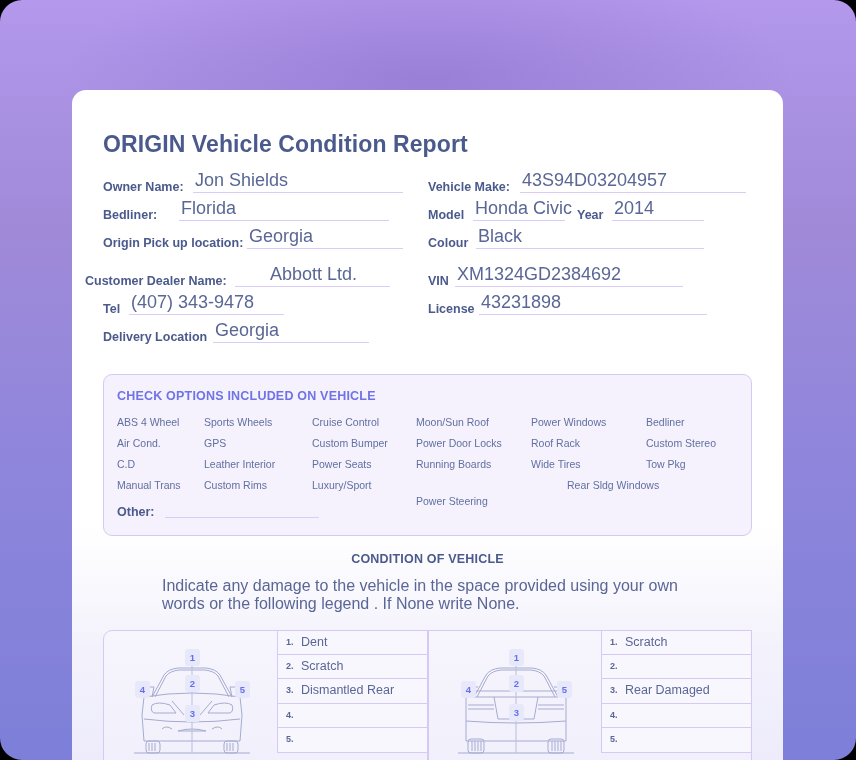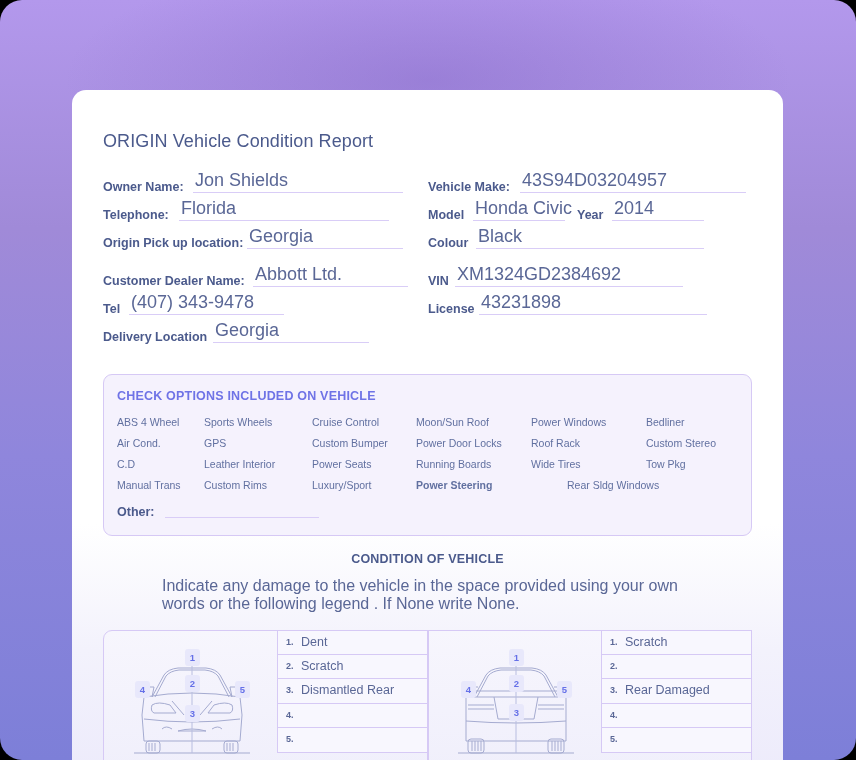--- a/index.html
+++ b/index.html
@@ -16,21 +16,21 @@
   }
 
   .card {
     position: absolute; left: 72px; top: 90px; width: 711px; height: 700px;
     border-radius: 14px;
     background: linear-gradient(180deg, #ffffff 0%, #ffffff 62%, #f3f2fc 80%, #eceafb 100%);
   }
 
   .title {
     position: absolute; left: 31px; top: 41px;
-    font-size: 18px; font-weight: normal; color: #4b5a8c; letter-spacing: 0.1px;
+    font-size: 23px; font-weight: bold; color: #4b5a8c; letter-spacing: 0.1px;
   }
 
   .field { position: absolute; height: 24px; }
   .field .lbl {
     position: absolute; bottom: 0; left: 0;
     font-size: 12.5px; font-weight: bold; color: #4b5a8c; white-space: nowrap;
   }
   .field .val {
     position: absolute; bottom: 1px;
     border-bottom: 1.5px solid #d9cdf7;
@@ -102,21 +102,21 @@
 <div class="stage">
   <div class="card">
 
     <div class="title">ORIGIN Vehicle Condition Report</div>
 
     <div class="field" style="left:31px; top:80px; width:300px;">
       <span class="lbl">Owner Name:</span>
       <span class="val" style="left:90px; width:210px;">Jon Shields</span>
     </div>
     <div class="field" style="left:31px; top:108px; width:290px;">
-      <span class="lbl">Telephone:</span>
+      <span class="lbl">Bedliner:</span>
       <span class="val" style="left:76px; width:210px;">Florida</span>
     </div>
     <div class="field" style="left:31px; top:136px; width:300px;">
       <span class="lbl">Origin Pick up location:</span>
       <span class="val" style="left:144px; width:156px;">Georgia</span>
     </div>
 
     <div class="field" style="left:356px; top:80px; width:320px;">
       <span class="lbl">Vehicle Make:</span>
       <span class="val" style="left:92px; width:226px;">43S94D03204957</span>
@@ -127,21 +127,21 @@
     </div>
     <div class="field" style="left:505px; top:108px; width:130px;">
       <span class="lbl">Year</span>
       <span class="val" style="left:35px; width:92px;">2014</span>
     </div>
     <div class="field" style="left:356px; top:136px; width:290px;">
       <span class="lbl">Colour</span>
       <span class="val" style="left:48px; width:228px;">Black</span>
     </div>
 
-    <div class="field" style="left:31px; top:174px; width:310px;">
+    <div class="field" style="left:13px; top:174px; width:310px;text-align:center;">
       <span class="lbl">Customer Dealer Name:</span>
       <span class="val" style="left:150px; width:155px;">Abbott Ltd.</span>
     </div>
     <div class="field" style="left:31px; top:202px; width:260px;">
       <span class="lbl">Tel</span>
       <span class="val" style="left:26px; width:155px;">(407) 343-9478</span>
     </div>
     <div class="field" style="left:31px; top:230px; width:270px;">
       <span class="lbl">Delivery Location</span>
       <span class="val" style="left:110px; width:156px;">Georgia</span>
@@ -170,21 +170,21 @@
       <span class="opt" style="left:100px; top:104px;">Custom Rims</span>
 
       <span class="opt" style="left:208px; top:41px;">Cruise Control</span>
       <span class="opt" style="left:208px; top:62px;">Custom Bumper</span>
       <span class="opt" style="left:208px; top:83px;">Power Seats</span>
       <span class="opt" style="left:208px; top:104px;">Luxury/Sport</span>
 
       <span class="opt" style="left:312px; top:41px;">Moon/Sun Roof</span>
       <span class="opt" style="left:312px; top:62px;">Power Door Locks</span>
       <span class="opt" style="left:312px; top:83px;">Running Boards</span>
-      <span class="opt" style="left:312px; top:104px;font-weight:bold;">Power Steering</span>
+      <span class="opt" style="left:312px; top:120px;">Power Steering</span>
 
       <span class="opt" style="left:427px; top:41px;">Power Windows</span>
       <span class="opt" style="left:427px; top:62px;">Roof Rack</span>
       <span class="opt" style="left:427px; top:83px;">Wide Tires</span>
       <span class="opt" style="left:427px; top:104px;margin-left:36px;">Rear Sldg Windows</span>
 
       <span class="opt" style="left:542px; top:41px;">Bedliner</span>
       <span class="opt" style="left:542px; top:52px;margin-top:10px;">Custom Stereo</span>
       <span class="opt" style="left:542px; top:83px;">Tow Pkg</span>
 

